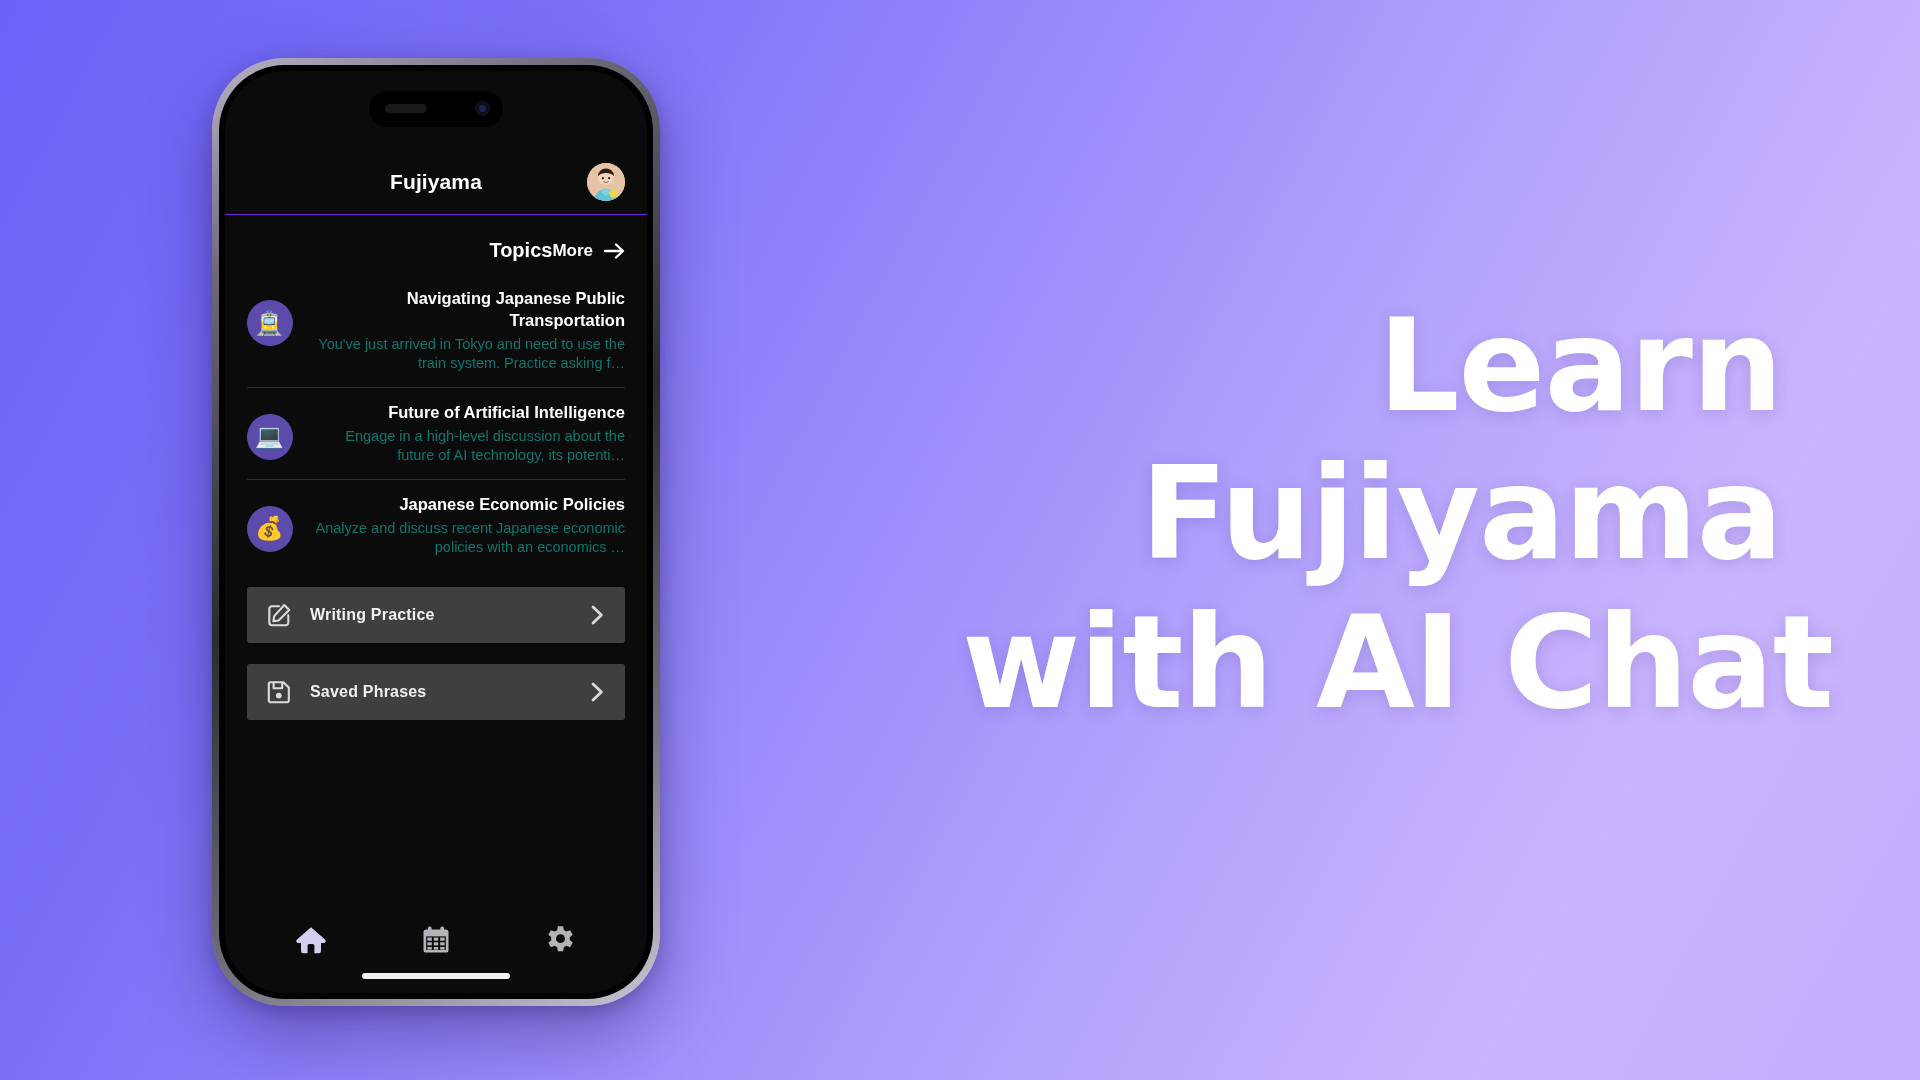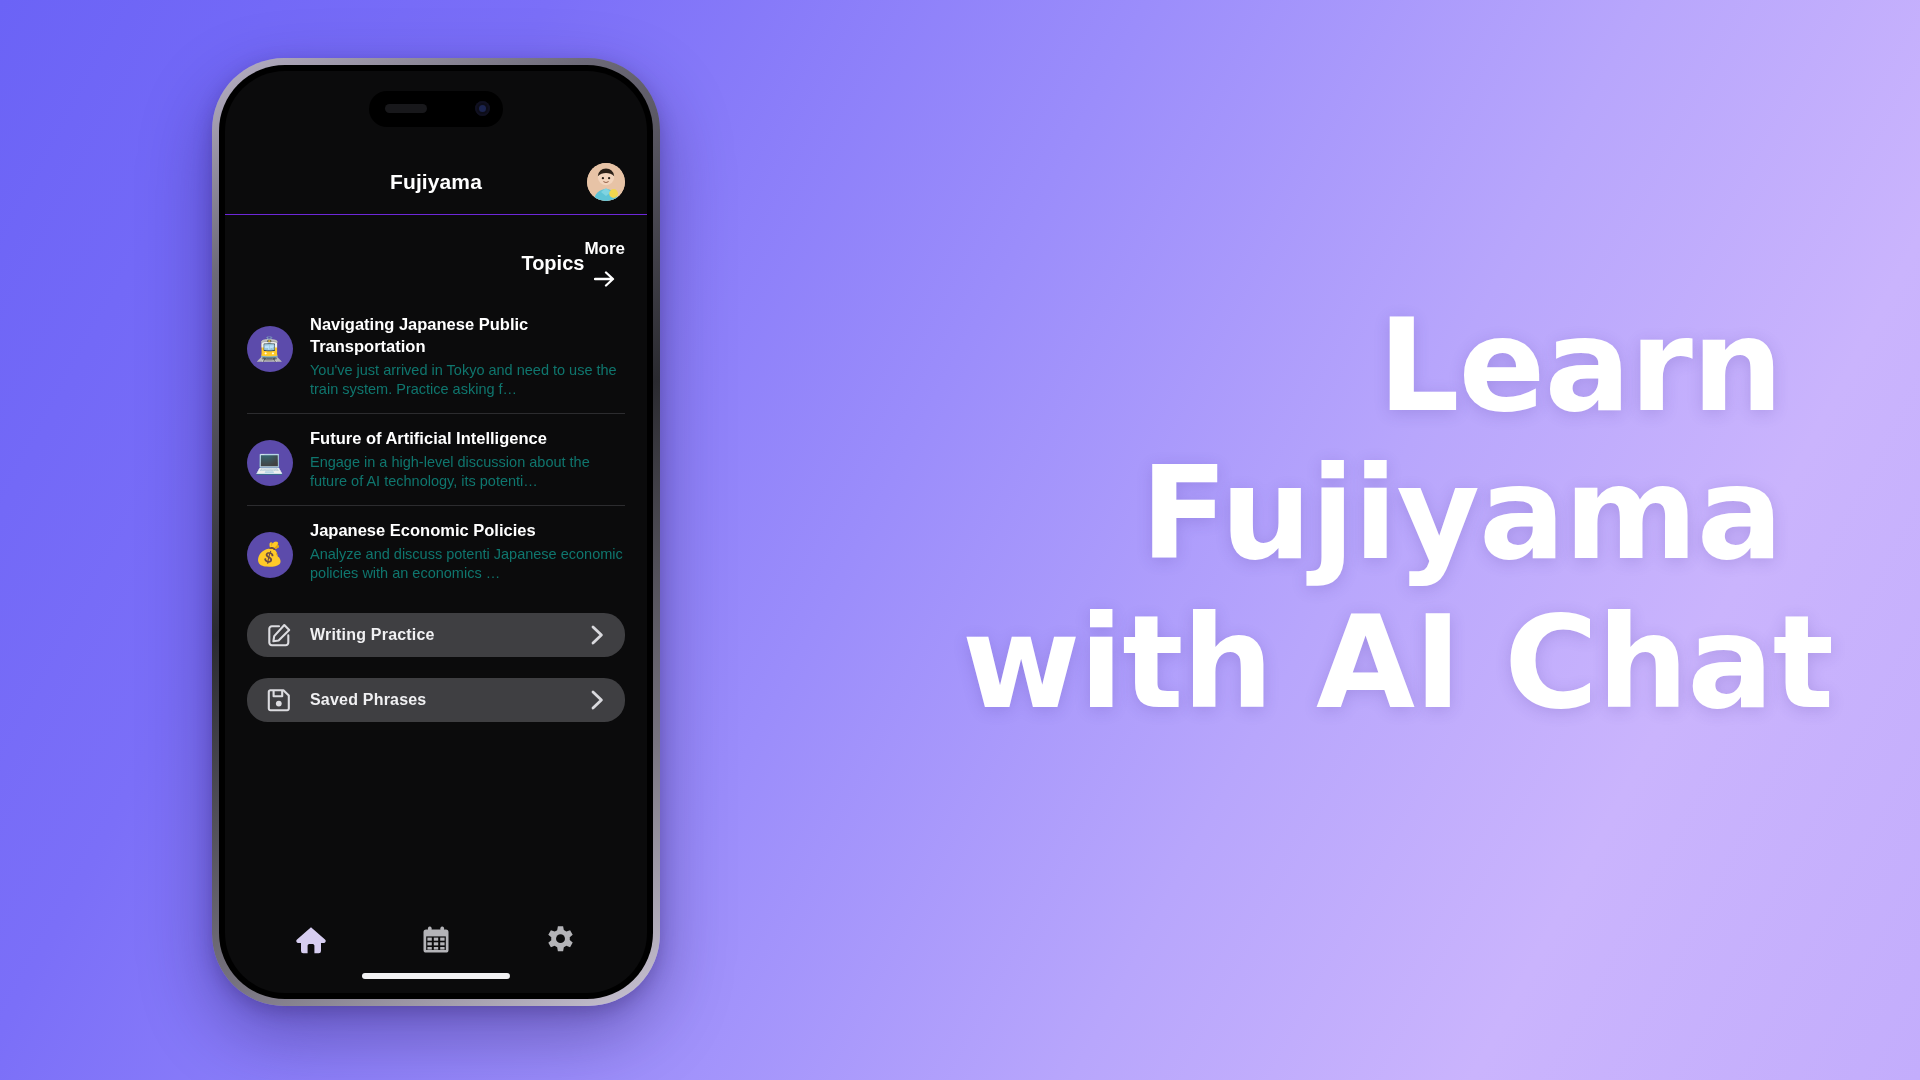--- a/index.html
+++ b/index.html
@@ -155,21 +155,20 @@
     font-weight: 700;
   }
   #more-button {
     display: flex;
     align-items: center;
     gap: 11px;
     color: #ffffff;
     font-size: 17px;
     font-weight: 700;
     cursor: pointer;
-    flex-direction: column;
   }
   #more-arrow { display: block; }
 
   .topic-row {
     display: flex;
     align-items: flex-start;
     gap: 17px;
     padding: 8px 0 14px 0;
     cursor: pointer;
   }
@@ -182,21 +181,21 @@
     border-radius: 50%;
     background: #5c4bab;
     display: flex;
     align-items: center;
     justify-content: center;
     font-size: 23px;
     line-height: 1;
     font-family: "DejaVu Sans", sans-serif;
     margin-top: 12px;
   }
-  .topic-text { min-width: 0; flex: 1 1 auto; }
+  .topic-text { min-width: 0; flex: 1 1 auto; text-align: right; }
   .topic-title {
     color: #ffffff;
     font-size: 16.5px;
     font-weight: 700;
     line-height: 1.32;
     margin-bottom: 3px;
   }
   .topic-desc {
     color: #0f766e;
     font-size: 14.5px;
@@ -212,22 +211,22 @@
     padding: 16px 22px 0 22px;
     display: flex;
     flex-direction: column;
     gap: 21px;
     flex: 0 0 auto;
   }
   .action-button {
     display: flex;
     align-items: center;
     background: #3f3f42;
-    border-radius: 21px;
-    height: 44px;
+    border-radius: 3px;
+    height: 56px;
     padding: 0 19px;
     cursor: pointer;
   }
   .action-icon { flex: 0 0 auto; display: block; margin-right: 18px; }
   .action-label {
     flex: 1 1 auto;
     color: #f0f0f2;
     font-size: 16px;
     font-weight: 700;
     letter-spacing: .2px;
@@ -324,21 +323,21 @@
                 <div class="topic-emoji">💻</div>
                 <div class="topic-text">
                   <div class="topic-title">Future of Artificial Intelligence</div>
                   <div class="topic-desc">Engage in a high-level discussion about the future of AI technology, its potenti…</div>
                 </div>
               </div>
               <div class="topic-row">
                 <div class="topic-emoji">💰</div>
                 <div class="topic-text">
                   <div class="topic-title">Japanese Economic Policies</div>
-                  <div class="topic-desc">Analyze and discuss potenti Japanese economic policies with an economics …</div>
+                  <div class="topic-desc">Analyze and discuss recent Japanese economic policies with an economics …</div>
                 </div>
               </div>
             </div>
         </div>
 
         <div id="actions">
             <div class="action-button">
               <svg class="action-icon" width="26" height="26" viewBox="0 0 26 26">
                 <path d="M22.3 13.4 V20.6 a2.6 2.6 0 0 1 -2.6 2.6 H5.9 a2.6 2.6 0 0 1 -2.6 -2.6 V6.8 a2.6 2.6 0 0 1 2.6 -2.6 H13" stroke="#dcdce0" stroke-width="2.1" fill="none" stroke-linecap="round" stroke-linejoin="round"></path>
                 <path d="M18.3 3 L23.2 7.9 L12.6 18.5 L7.4 19.3 L8.2 14.1 Z" stroke="#dcdce0" stroke-width="2.1" fill="none" stroke-linecap="round" stroke-linejoin="round"></path>

